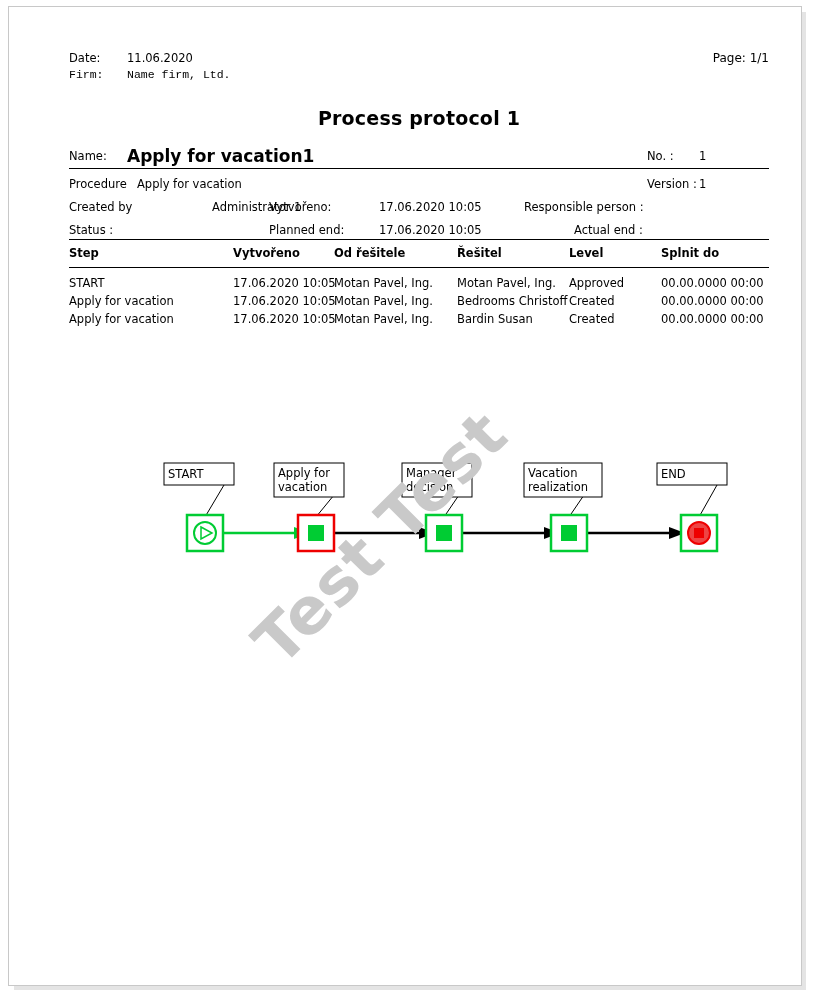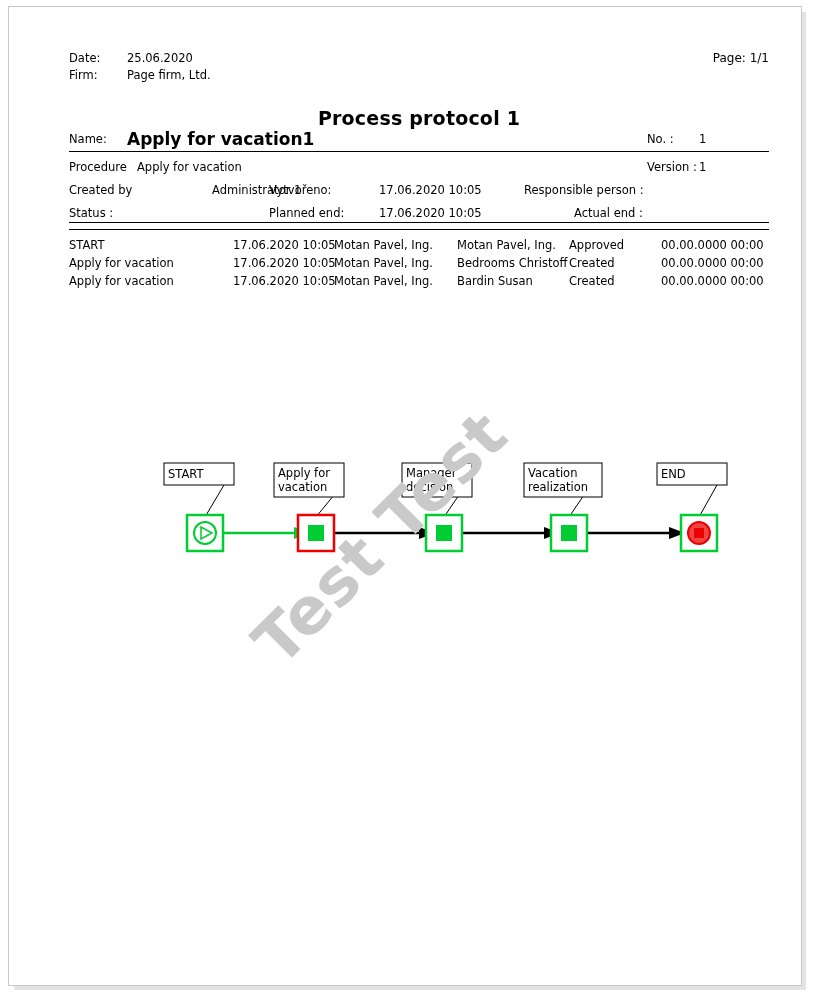--- a/index.html
+++ b/index.html
@@ -56,41 +56,42 @@
   }
   .meta .lbl {
     position: absolute;
     left: 0;
   }
   .meta .val {
     position: absolute;
     left: 58px;
   }
   .meta .r1 { top: 2px; }
-  .meta .r2 { top: 19px; }
+  .meta .r2 { top: 19px; font-family: Liberation Mono, monospace; }
   .meta .page-no {
     position: absolute;
     right: 0;
     top: 2px;
     font-size: 12px;
   }
 
   
   .doc-title {
     text-align: center;
     font-size: 19px;
     font-weight: bold;
     margin-top: 24px;
     letter-spacing: 0.2px;
   }
 
   
   .name-row {
     position: relative;
     height: 22px;
+    margin-top: 17px;
     font-size: 11.5px;
   }
   .name-row .n-lbl { position: absolute; left: 0; top: 3px; }
   .name-row .n-val {
     position: absolute;
     left: 58px;
     top: 0px;
     font-size: 17px;
     font-weight: bold;
   }
@@ -184,23 +185,23 @@
 
 <div class="page-shadow"></div>
 <div class="page-shadow-b"></div>
 
 <div class="page">
 
   <div class="content">
 
     <div class="meta">
       <span class="lbl r1">Date:</span>
-      <span class="val r1">25.06.2020</span>
+      <span class="val r1">11.06.2020</span>
       <span class="lbl r2">Firm:</span>
-      <span class="val r2">Page firm, Ltd.</span>
+      <span class="val r2">Name firm, Ltd.</span>
       <span class="page-no">Page: 1/1</span>
     </div>
 
     <div class="doc-title">Process protocol 1</div>
 
     <div class="name-row">
       <span class="n-lbl">Name:</span>
       <span class="n-val">Apply for vacation1</span>
       <span class="no-lbl">No. :</span>
       <span class="no-val">1</span>
@@ -222,20 +223,28 @@
 
       <span class="cell d-r3 c-a">Status :</span>
       <span class="cell d-r3 c-b">Planned end:</span>
       <span class="cell d-r3 c-c">17.06.2020 10:05</span>
       <span class="cell d-r3" style="left:505px;">Actual end :</span>
     </div>
 
     <div class="hr"></div>
 
     <div class="table">
+      <div class="thead">
+        <span class="col t-c0">Step</span>
+        <span class="col t-c1">Vytvořeno</span>
+        <span class="col t-c2">Od řešitele</span>
+        <span class="col t-c3">Řešitel</span>
+        <span class="col t-c4">Level</span>
+        <span class="col t-c5">Splnit do</span>
+      </div>
       <div class="hr hr-thick"></div>
       <div style="height:8px;"></div>
 
       <div class="row">
         <span class="col t-c0">START</span>
         <span class="col t-c1">17.06.2020 10:05</span>
         <span class="col t-c2">Motan Pavel, Ing.</span>
         <span class="col t-c3">Motan Pavel, Ing.</span>
         <span class="col t-c4">Approved</span>
         <span class="col t-c5">00.00.0000 00:00</span>

